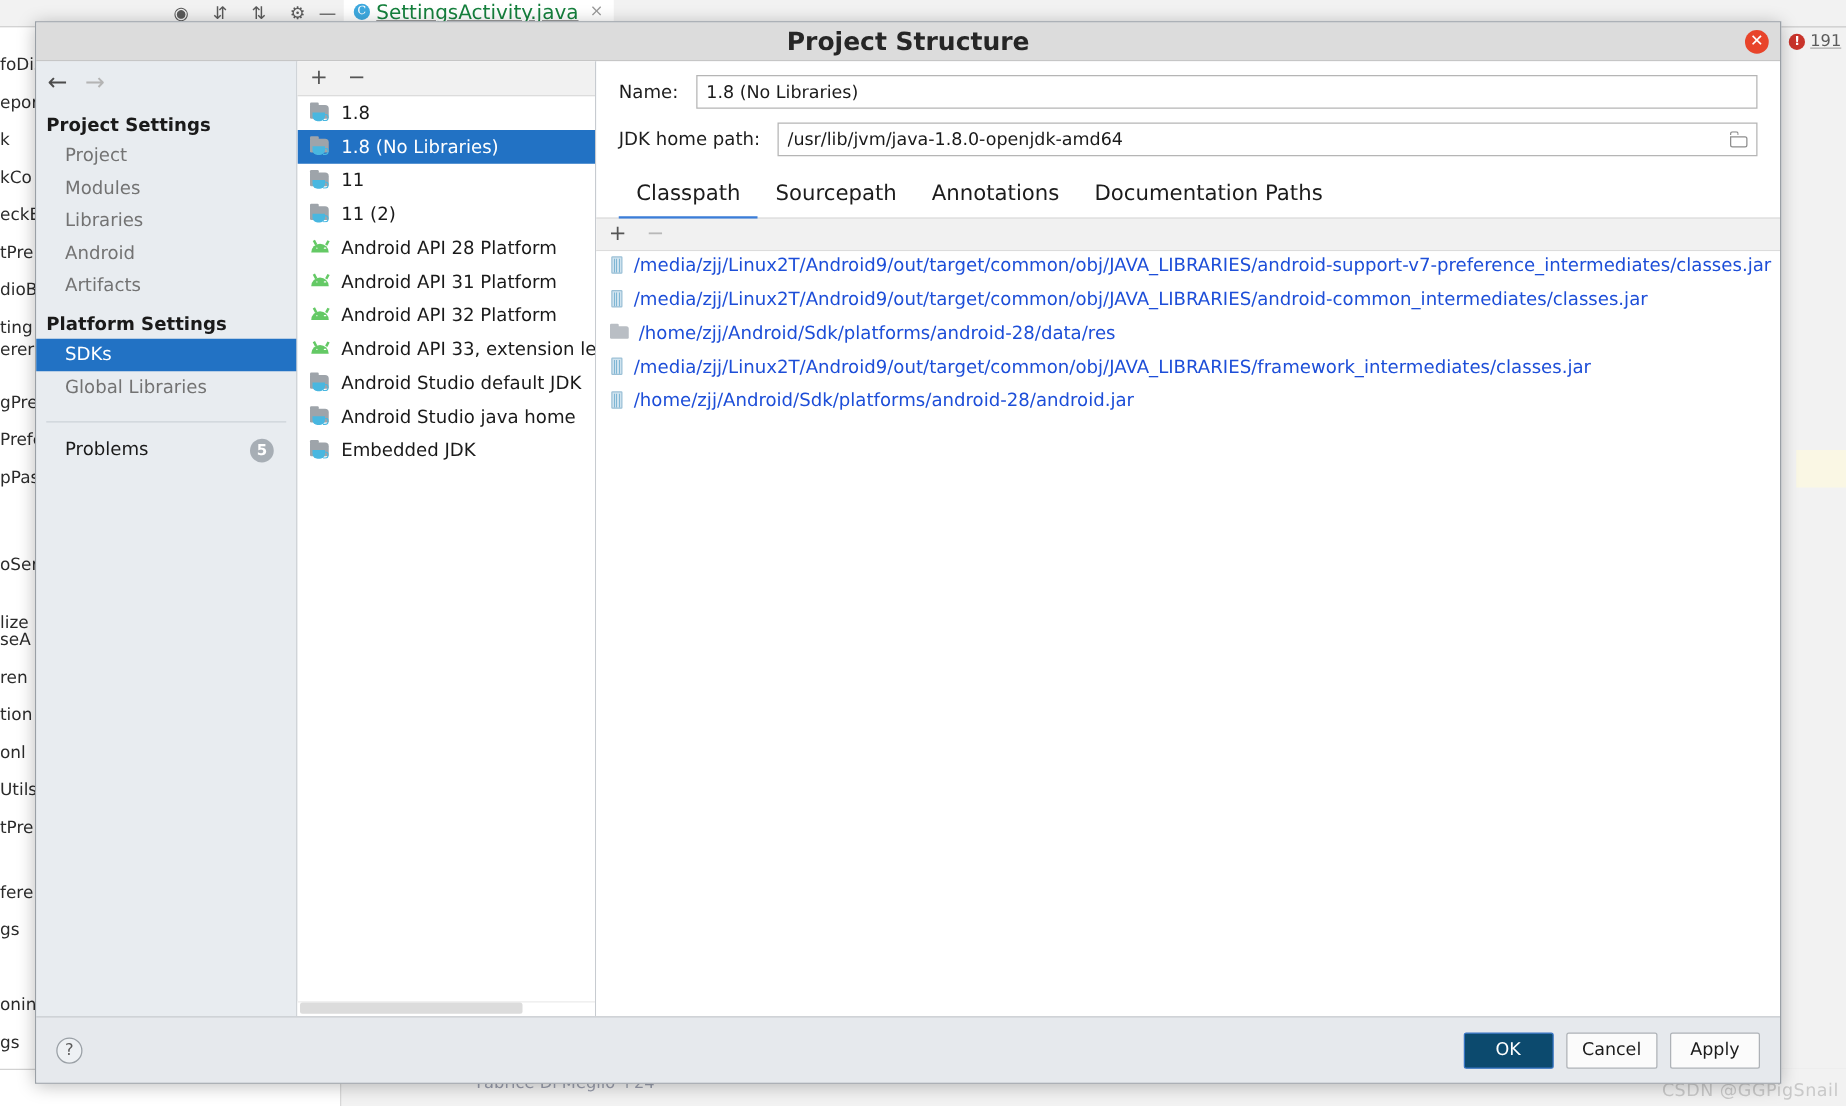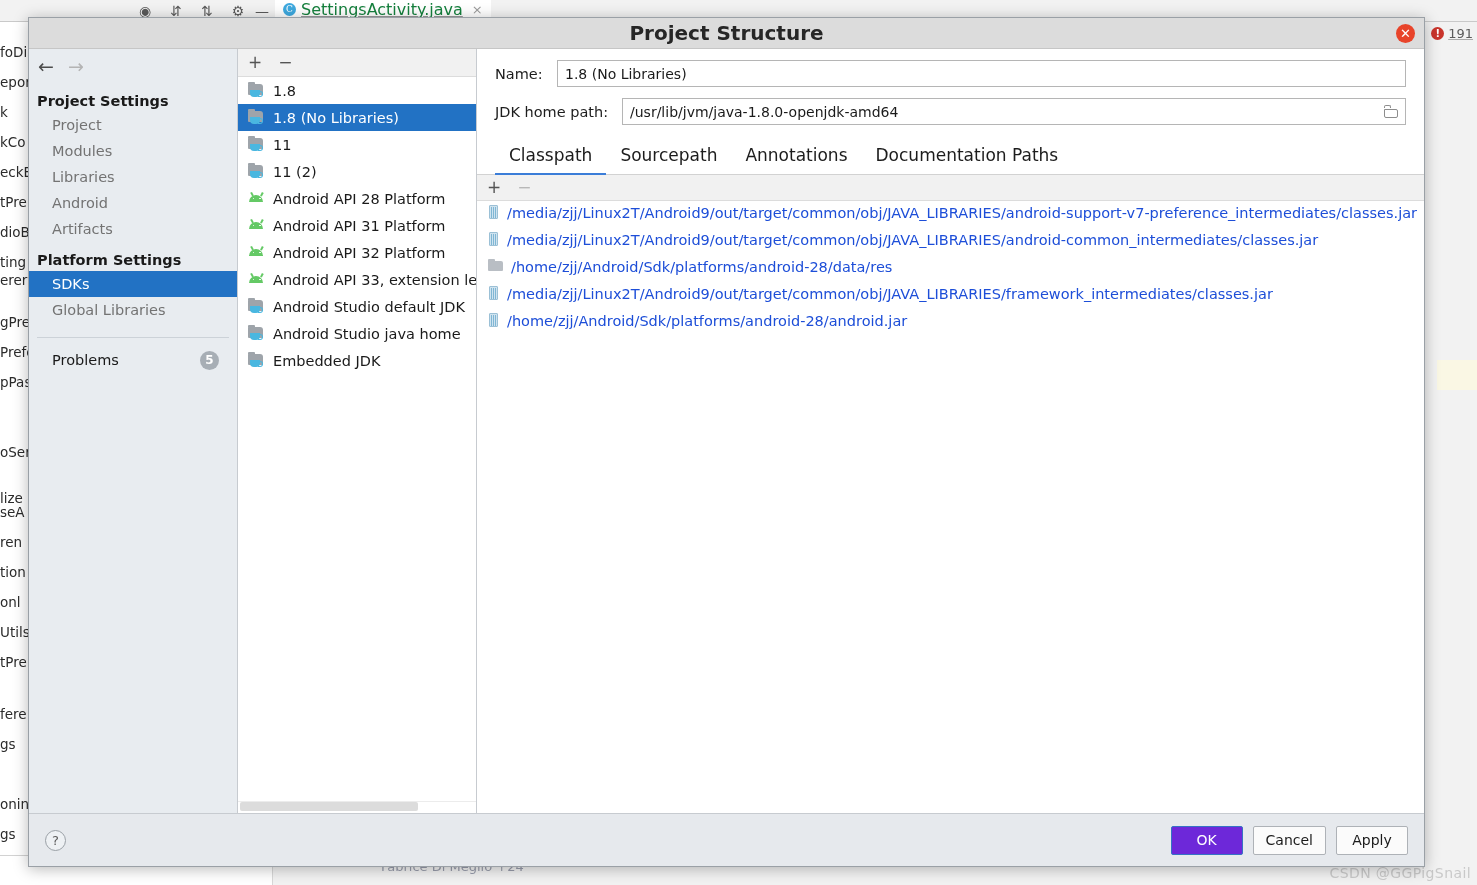--- a/index.html
+++ b/index.html
@@ -434,21 +434,21 @@
     min-width: 72px; height: 29px;
     border: 1px solid #aeb2b7;
     background: #fbfbfb;
     font-size: 14px; color: #1b1b1b;
     display: flex; align-items: center; justify-content: center;
     padding: 0 12px;
     cursor: pointer;
     border-radius: 2px;
   }
   .btn.primary {
-    background: #6d28d9;
+    background: #0c4a6e;
     border-color: #3573c4;
     color: #ffffff;
     min-width: 72px;
   }
 </style>
 </head>
 <body>
 
 <div id="bg">
 

